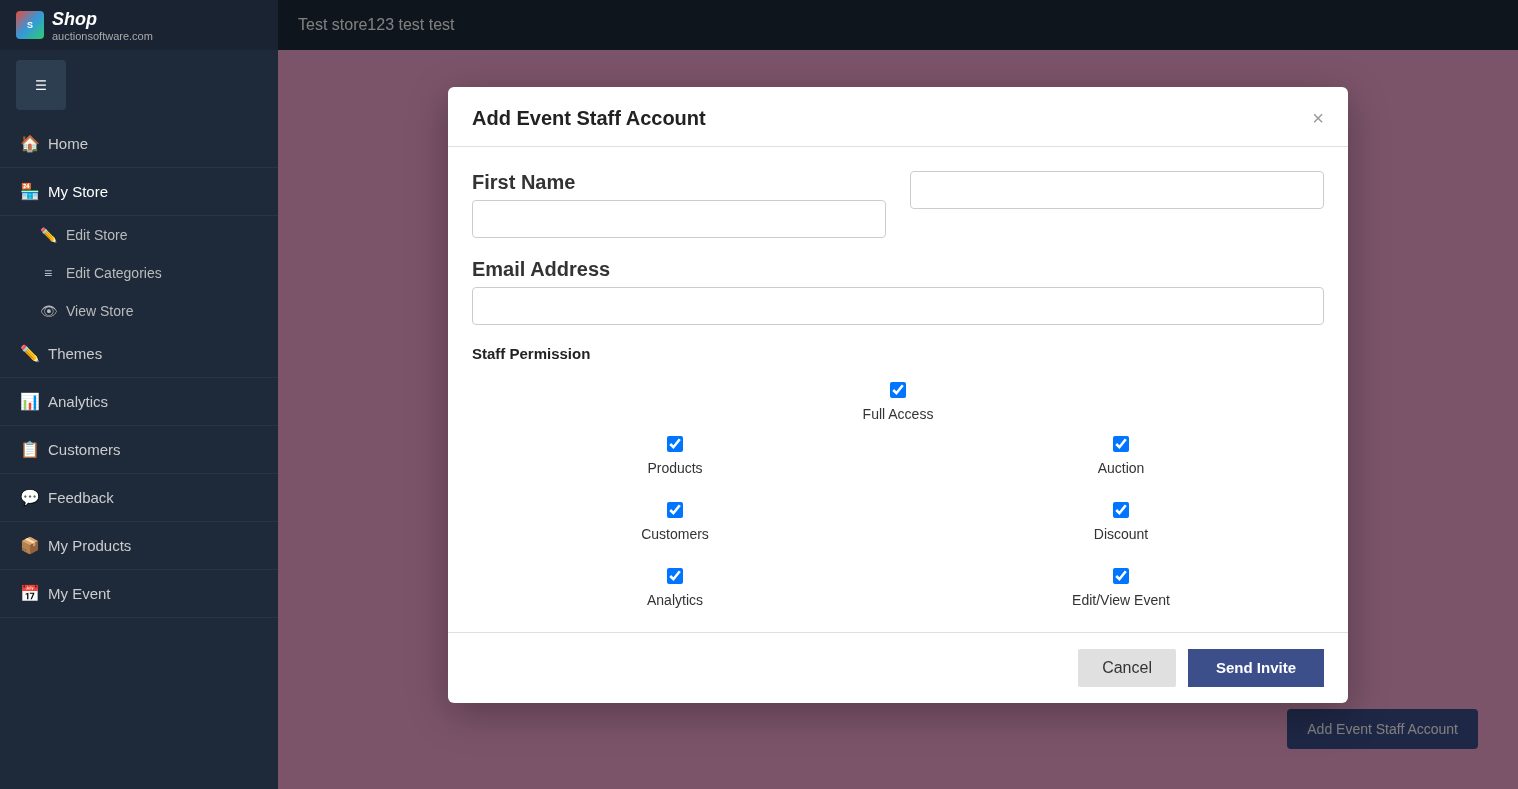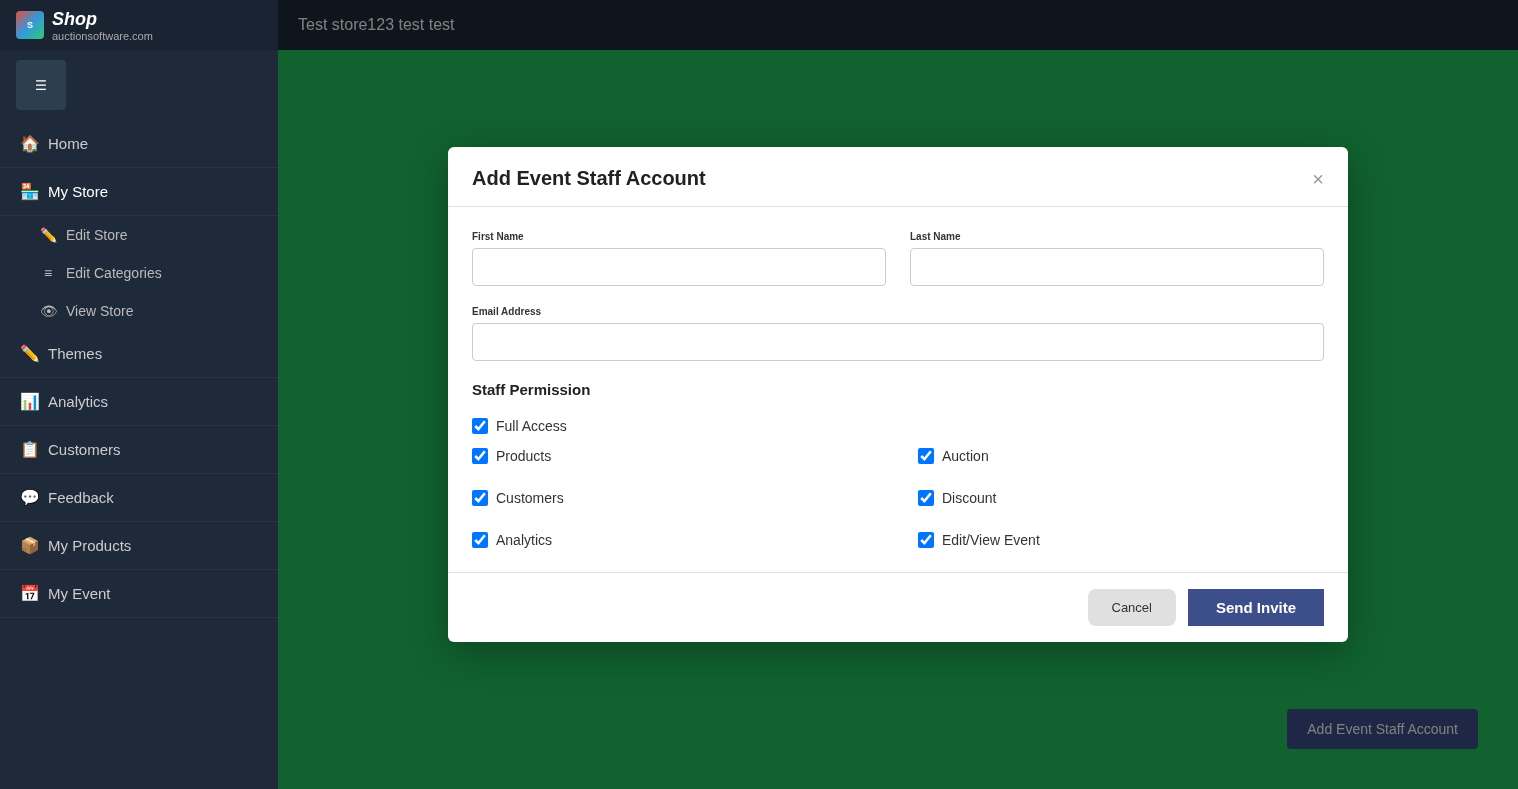--- a/index.html
+++ b/index.html
@@ -84,21 +84,21 @@
       justify-content: center;
       cursor: pointer;
       margin: 10px 16px;
       border-radius: 4px;
       flex-shrink: 0;
     }
 
     
     .main {
       flex: 1;
-      background: #22c55e;
+      background: #f9a8d4;
       position: relative;
       overflow: hidden;
     }
     .main-header {
       background: #1e2a3a;
       color: white;
       padding: 0 20px;
       height: 50px;
       display: flex;
       align-items: center;
@@ -160,21 +160,21 @@
     .form-row {
       display: flex;
       gap: 24px;
       margin-bottom: 20px;
     }
     .form-group {
       flex: 1;
     }
     .form-group.full { flex: 1 1 100%; }
     .form-label {
-      font-size: 10px;
+      font-size: 20px;
       font-weight: 600;
       color: #333;
       margin-bottom: 6px;
       display: block;
     }
     .form-input {
       width: 100%;
       border: 1px solid #ccc;
       border-radius: 4px;
       padding: 10px 12px;
@@ -193,37 +193,38 @@
       display: grid;
       grid-template-columns: 1fr 1fr;
       gap: 26px 40px;
     }
     .permission-item {
       display: flex;
       align-items: center;
       gap: 8px;
       font-size: 14px;
       color: #333;
+      flex-direction: column;
     }
     .permission-item input[type="checkbox"] {
       width: 16px;
       height: 16px;
       cursor: pointer;
     }
     .full-access-row {
       margin-bottom: 14px;
     }
 
     
     .btn-cancel {
       background: #e0e0e0;
       border: none;
-      border-radius: 8px;
+      border-radius: 2px;
       padding: 10px 24px;
-      font-size: 13px;
+      font-size: 16px;
       color: #333;
       cursor: pointer;
     }
     .btn-send {
       background: #3d4f8a;
       border: none;
       border-radius: 0;
       padding: 10px 28px;
       font-size: 15px;
       color: white;
@@ -326,21 +327,20 @@
       </div>
 
       <div class="modal-body">
 
         <div class="form-row">
           <div class="form-group">
             <label class="form-label">First Name</label>
             <input class="form-input" type="text" placeholder="" style="">
           </div>
           <div class="form-group">
-            <label class="form-label">Last Name</label>
             <input class="form-input" type="text" placeholder="" style="">
           </div>
         </div>
 
         <div class="form-row">
           <div class="form-group full">
             <label class="form-label">Email Address</label>
             <input class="form-input" type="email" placeholder="" style="">
           </div>
         </div>

